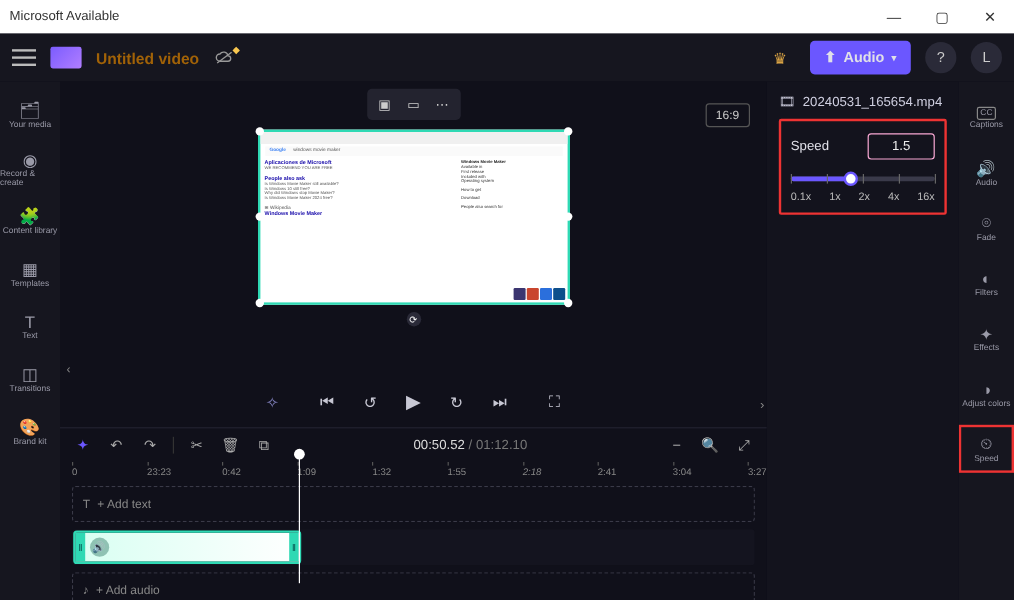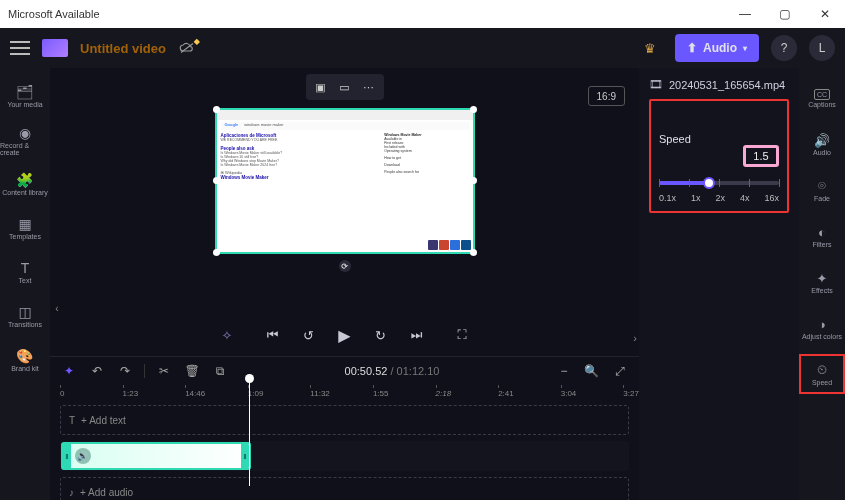--- a/index.html
+++ b/index.html
@@ -72,21 +72,21 @@
 .clip-handle { position: absolute; top: 0; bottom: 0; width: 8px; background: #2fd9b4; display: flex; align-items: center; justify-content: center; color: #044; font-size: 8px; }
 .ch-l { left: 0; } .ch-r { right: 0; }
 .clip-badge { position: absolute; left: 12px; top: 50%; transform: translateY(-50%); width: 16px; height: 16px; background: rgba(0,80,60,0.35); border-radius: 50%; display: flex; align-items: center; justify-content: center; font-size: 9px; color: #fff; }
 .chevron { position: absolute; top: 50%; width: 10px; height: 10px; margin-top: -5px; color: #888; font-size: 10px; display:flex; align-items:center; justify-content:center;}
 .chev-l { left: 2px; }
 
 .rightpanel { width: 160px; background: #13131d; position: relative; padding: 10px; font-size: 11px; }
 .filename { display: flex; align-items: center; gap: 6px; color: #cfcfe0; margin-bottom: 8px; font-size: 11px; }
 .speed-box { border: 2px solid #e33; border-radius: 2px; padding: 10px 8px 8px 8px; }
 .speed-head { display: flex; align-items: center; justify-content: space-between; margin-bottom: 14px; }
-.speed-val { width: 36px; height: 22px; border: 3px solid #f9a8d4; border-radius: 3px; display: flex; align-items: center; justify-content: center; font-size: 11px; color: #eee; margin-top: 34px; }
+.speed-val { width: 56px; height: 22px; border: 1px solid #f9a8d4; border-radius: 3px; display: flex; align-items: center; justify-content: center; font-size: 11px; color: #eee; }
 .slider { position: relative; height: 4px; background: #3a3a4a; border-radius: 2px; margin-bottom: 8px; }
 .slider .fill { position: absolute; left: 0; top: 0; bottom: 0; background: #6b57ff; border-radius: 2px; }
 .slider .knob { position: absolute; top: -4px; width: 12px; height: 12px; background: #fff; border: 2px solid #6b57ff; border-radius: 50%; margin-left: -6px; }
 .slider .tk { position:absolute; top:-2px; width:1px; height:8px; background:#666;}
 .speed-labels { display: flex; justify-content: space-between; font-size: 9px; color: #bbb; margin-top: 6px; }
 
 .rightnav { width: 46px; background: #16161f; display: flex; flex-direction: column; align-items: center; padding-top: 10px; gap: 6px; }
 .rn-item { width: 46px; height: 40px; display: flex; flex-direction: column; align-items: center; justify-content: center; gap: 1px; font-size: 7px; color: #9a9aa8; }
 .rn-item .ic { font-size: 13px; }
 .rn-item.active { outline: 2px solid #e33; outline-offset: -2px; }
@@ -248,24 +248,24 @@
         </div>
         <div class="tspacer"></div>
         <div class="right-grp">
           <div class="tt">−</div>
           <div class="tt">🔍</div>
           <div class="tt">⤢</div>
         </div>
       </div>
       <div class="ruler" id="ruler">
           <div class="tick" style="left: 0%;">0</div>
-          <div class="tick" style="left: 11%;">1:23</div>
-          <div class="tick" style="left: 22%;">14:46</div>
+          <div class="tick" style="left: 11%;">23:23</div>
+          <div class="tick" style="left: 22%;">0:42</div>
           <div class="tick" style="left: 33%;">1:09</div>
-          <div class="tick" style="left: 44%;">11:32</div>
+          <div class="tick" style="left: 44%;">1:32</div>
           <div class="tick" style="left: 55%;">1:55</div>
           <div class="tick" style="left: 66%; font-style: italic;">2:18</div>
           <div class="tick" style="left: 77%;">2:41</div>
           <div class="tick" style="left: 88%;">3:04</div>
           <div class="tick" style="left: 99%;">3:27</div>
         </div>
       <div class="tracks">
         <div class="track">
           <span>T</span>
           <span>+ Add text</span>

